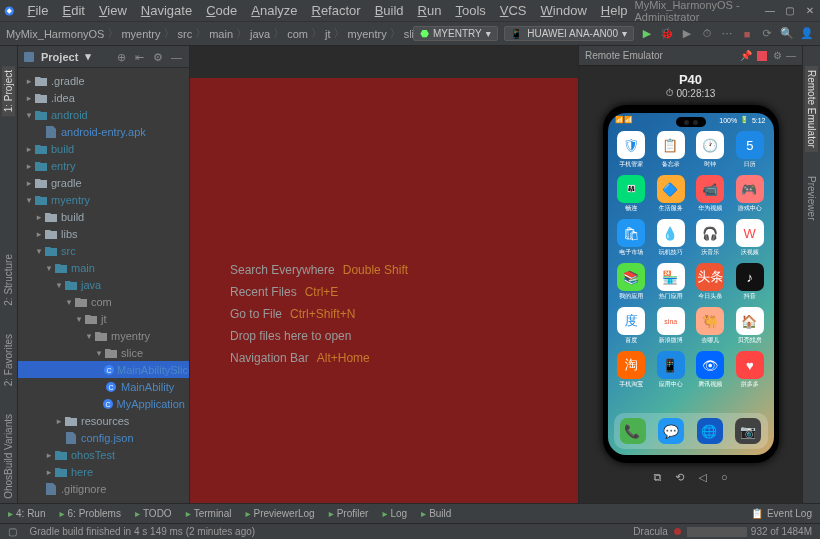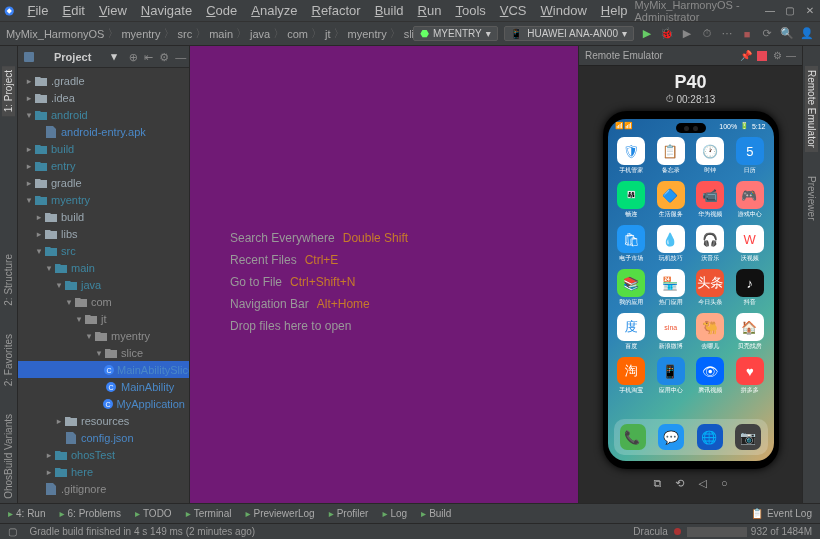--- a/index.html
+++ b/index.html
@@ -17,43 +17,43 @@
 .toolbar-right { display:flex; align-items:center; gap:6px; margin-left:auto; }
 .combo { background:#4a4d4f; border:1px solid #5a5a5a; padding:1px 6px; border-radius:2px; display:flex; align-items:center; gap:4px; font-size:10px; color:#ccc; }
 .tbtn { width:14px; height:14px; display:flex; align-items:center; justify-content:center; cursor:pointer; }
 .hsplit { display:flex; height:calc(100% - 22px - 24px - 20px - 16px); }
 .left-gutter,.right-gutter { width:18px; background:#3c3f41; display:flex; flex-direction:column; align-items:center; padding-top:20px; gap:20px; border-right:1px solid #282828; }
 .right-gutter { border-right:none; border-left:1px solid #282828; }
 .vtab { writing-mode:vertical-rl; font-size:10px; color:#999; cursor:pointer; padding:4px 1px; }
 .vtab.active { background:#4b4b4b; color:#ddd; }
 .project-panel { width:172px; background:#3b3b3b; border-right:1px solid #282828; display:flex; flex-direction:column; }
 .panel-hdr { height:22px; background:#3c3f41; display:flex; align-items:center; padding:0 6px; border-bottom:1px solid #2a2a2a; gap:6px; }
-.panel-hdr .title { font-weight:bold; color:#ccc; display:flex; align-items:center; gap:20px; }
+.panel-hdr .title { font-weight:bold; color:#ccc; display:flex; align-items:center; gap:7px; }
 .panel-hdr .spacer { flex:1; }
 .panel-hdr .ic { width:12px; height:12px; color:#888; cursor:pointer; }
 .tree { flex:1; overflow:auto; padding:4px 0; font-size:11px; }
 .tree .node { display:flex; align-items:center; height:17px; padding-right:4px; cursor:pointer; white-space:nowrap; }
 .tree .node.selected { background:#2f65ca; color:#fff; }
 .tree .arrow { width:10px; display:inline-block; text-align:center; color:#888; font-size:9px; }
 .tree .icon { width:14px; height:12px; display:inline-flex; align-items:center; justify-content:center; margin-right:3px; }
 .folder { color:#9aa7b0; }
 .folder.src { color:#3e86a0; }
 .folder.pkg { color:#8c8c8c; }
 .file-j { color:#4a88c7; }
 .file-g { color:#8c8c8c; }
-.main-area { flex:1; background:#701a75; display:flex; flex-direction:column; position:relative; }
+.main-area { flex:1; background:#7f1d1d; display:flex; flex-direction:column; position:relative;margin-top:32px; }
 .tips { position:absolute; top:185px; left:40px; display:flex; flex-direction:column; gap:8px; font-size:12px; color:#999; }
 .tips .row { display:flex; gap:8px; }
 .tips .k { color:#c77b2a; }
 .emulator-panel { width:224px; background:#2b2b2b; border-left:1px solid #282828; display:flex; flex-direction:column; }
 .emu-hdr { height:20px; background:#3c3f41; display:flex; align-items:center; padding:0 6px; font-size:10px; color:#aaa; border-bottom:1px solid #222; }
 .emu-hdr .spacer { flex:1; }
 .emu-hdr .sq { width:10px; height:10px; background:#e74856; margin-left:4px; }
 .emu-body { flex:1; display:flex; flex-direction:column; align-items:center; padding-top:6px; }
-.emu-title { font-size:18px; font-weight:bold; color:#eee; }
+.emu-title { font-size:13px; font-weight:bold; color:#eee; }
 .emu-time { font-size:10px; color:#ccc; margin-bottom:6px; display:flex; align-items:center; gap:3px; }
 .phone { width:176px; height:358px; background:#000; border-radius:24px; padding:8px 5px; position:relative; box-shadow:0 0 8px #000; }
 .screen { width:100%; height:100%; background:linear-gradient(135deg,#1a5f9e 0%,#2a7fb8 40%,#4caf9f 70%,#d4a76a 100%); border-radius:18px; position:relative; overflow:hidden; }
 .notch { position:absolute; top:4px; left:50%; transform:translateX(-50%); width:30px; height:10px; background:#000; border-radius:6px; display:flex; align-items:center; justify-content:center; gap:4px; }
 .notch .cam { width:5px; height:5px; background:#222; border-radius:50%; }
 .statusbar { height:14px; display:flex; align-items:center; padding:1px 8px; font-size:7px; color:#fff; }
 .statusbar .r { margin-left:auto; display:flex; gap:3px; align-items:center; }
 .app-grid { padding:4px 6px; display:grid; grid-template-columns:repeat(4,1fr); gap:6px 4px; }
 .app { display:flex; flex-direction:column; align-items:center; gap:1px; }
 .app-icon { width:28px; height:28px; border-radius:7px; display:flex; align-items:center; justify-content:center; font-size:13px; }
@@ -405,25 +405,25 @@
         </div>
         <div class="row">
           <span>Recent Files</span>
           <span class="k">Ctrl+E</span>
         </div>
         <div class="row">
           <span>Go to File</span>
           <span class="k">Ctrl+Shift+N</span>
         </div>
         <div class="row">
+          <span>Drop files here to open</span>
+        </div>
+        <div class="row">
           <span>Navigation Bar</span>
           <span class="k">Alt+Home</span>
-        </div>
-        <div class="row">
-          <span>Drop files here to open</span>
         </div>
       </div>
   </div>
 
   <div class="emulator-panel">
     <div class="emu-hdr">
       <span>Remote Emulator</span>
       <span class="spacer"></span>
       <span style="color:#bbb">📌</span>
       <span class="sq"></span>

